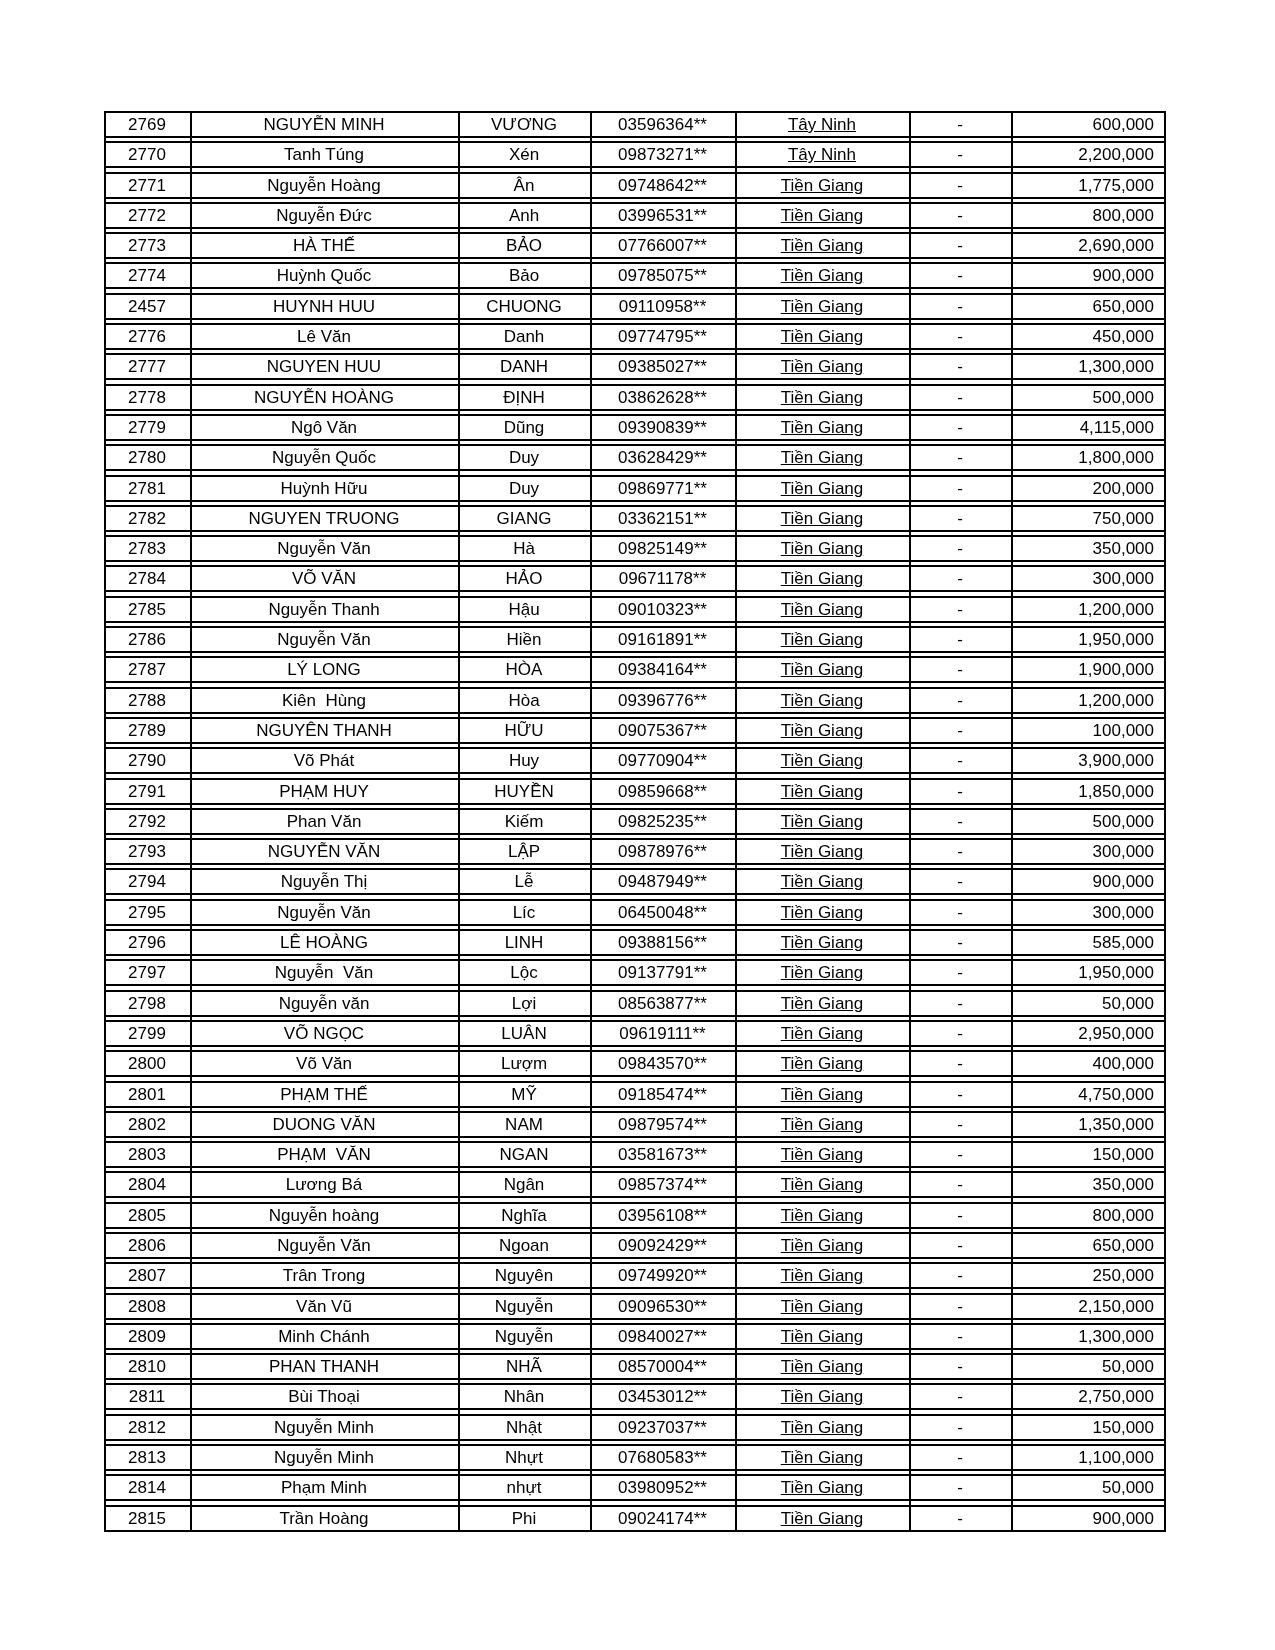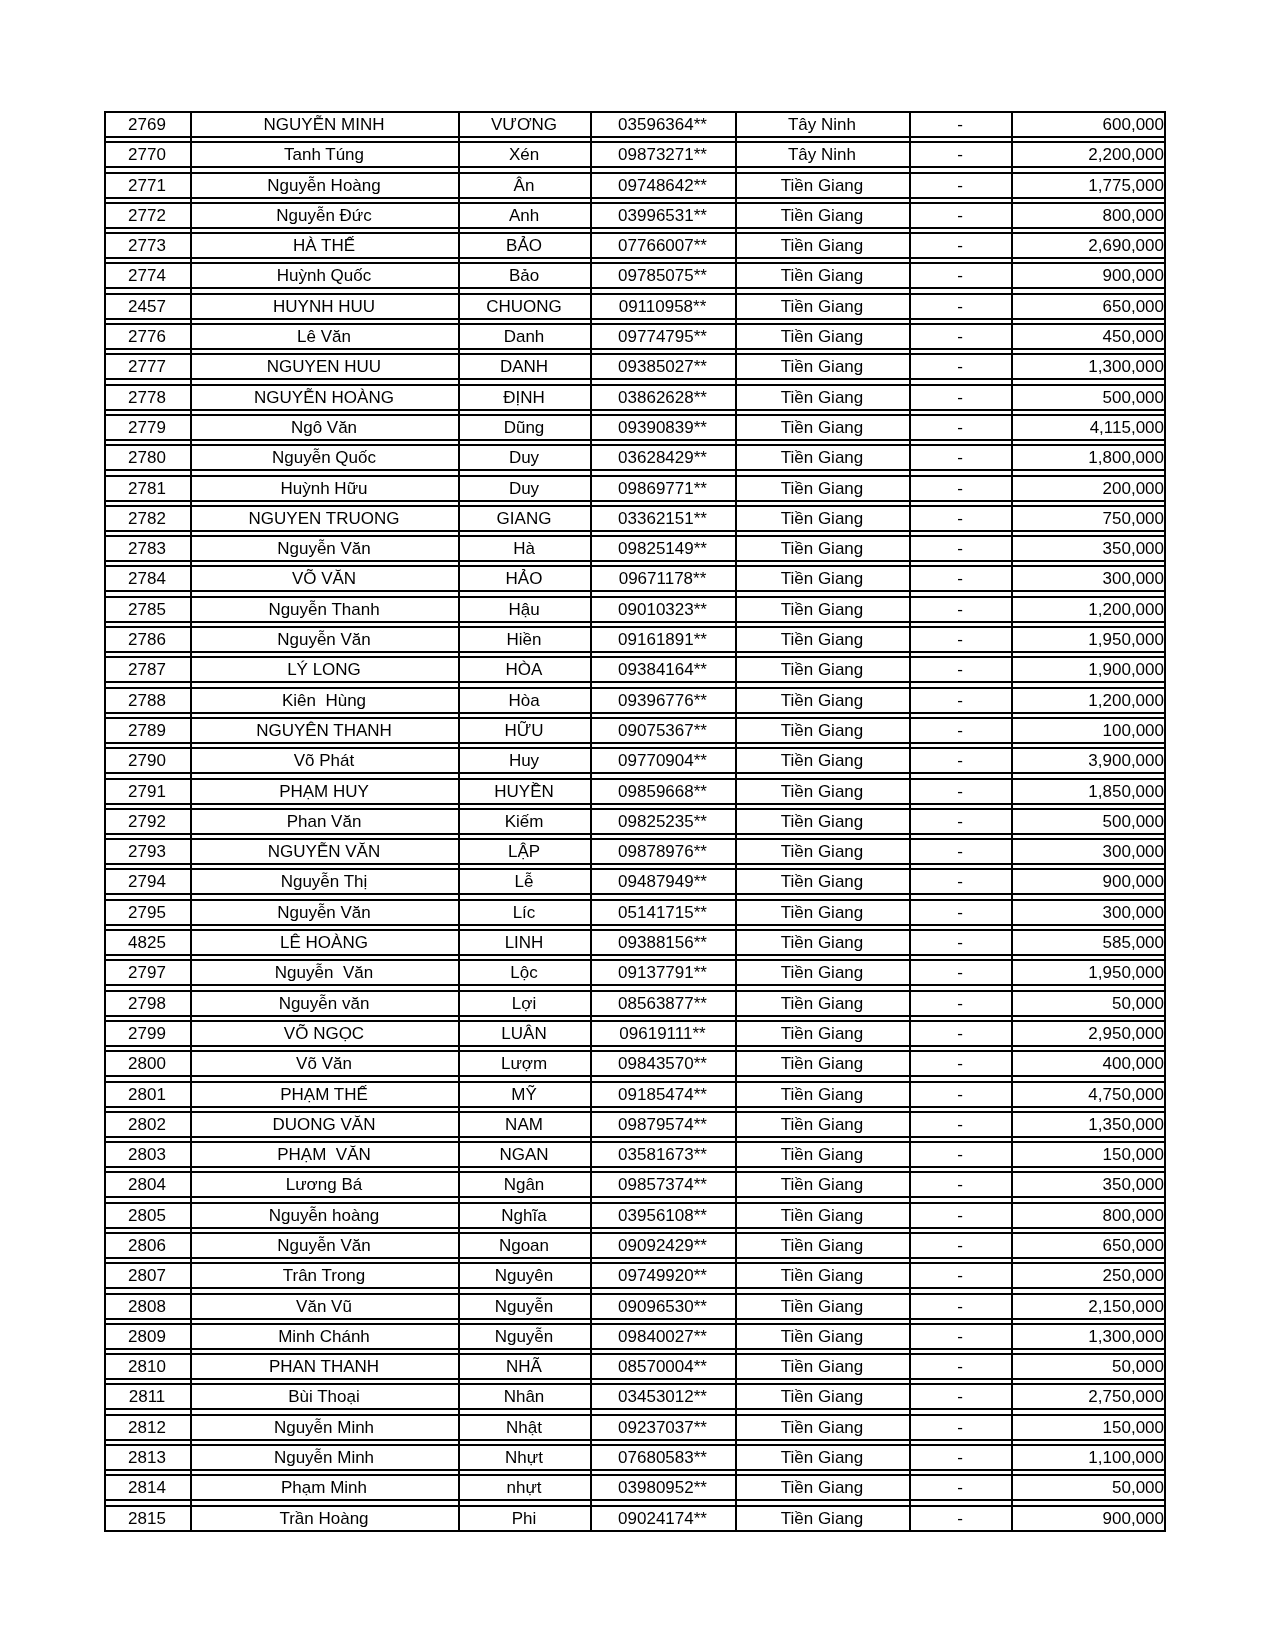--- a/index.html
+++ b/index.html
@@ -32,23 +32,23 @@
     justify-content:center;
     font-size:17px;
     line-height:23px;
     white-space:pre;
     overflow:visible;
   }
   .c0{width:86px;}
   .c1{width:268px;}
   .c2{width:132px;}
   .c3{width:145px;}
-  .c4{width:174px;}
+  .c4{width:174px;text-decoration:underline;}
   .c5{width:102px;}
-  .c6{width:153px;justify-content:flex-end;}
+  .c6{width:153px;justify-content:flex-end;padding-right:10px;}
   .vlines{
     position:absolute;
     left:0;top:0;width:1062px;height:1421px;
     pointer-events:none;
   }
   .vline{
     position:absolute;
     top:0;bottom:0;width:2px;
     background:#000;
   }
@@ -316,28 +316,28 @@
     <div class="cell c3">09487949**</div>
     <div class="cell c4">Tiền Giang</div>
     <div class="cell c5">-</div>
     <div class="cell c6">900,000</div>
   </div>
 
   <div class="row">
     <div class="cell c0">2795</div>
     <div class="cell c1">Nguyễn Văn</div>
     <div class="cell c2">Líc</div>
-    <div class="cell c3">05141715**</div>
+    <div class="cell c3">06450048**</div>
     <div class="cell c4">Tiền Giang</div>
     <div class="cell c5">-</div>
     <div class="cell c6">300,000</div>
   </div>
 
   <div class="row">
-    <div class="cell c0">4825</div>
+    <div class="cell c0">2796</div>
     <div class="cell c1">LÊ HOÀNG</div>
     <div class="cell c2">LINH</div>
     <div class="cell c3">09388156**</div>
     <div class="cell c4">Tiền Giang</div>
     <div class="cell c5">-</div>
     <div class="cell c6">585,000</div>
   </div>
 
   <div class="row">
     <div class="cell c0">2797</div>

